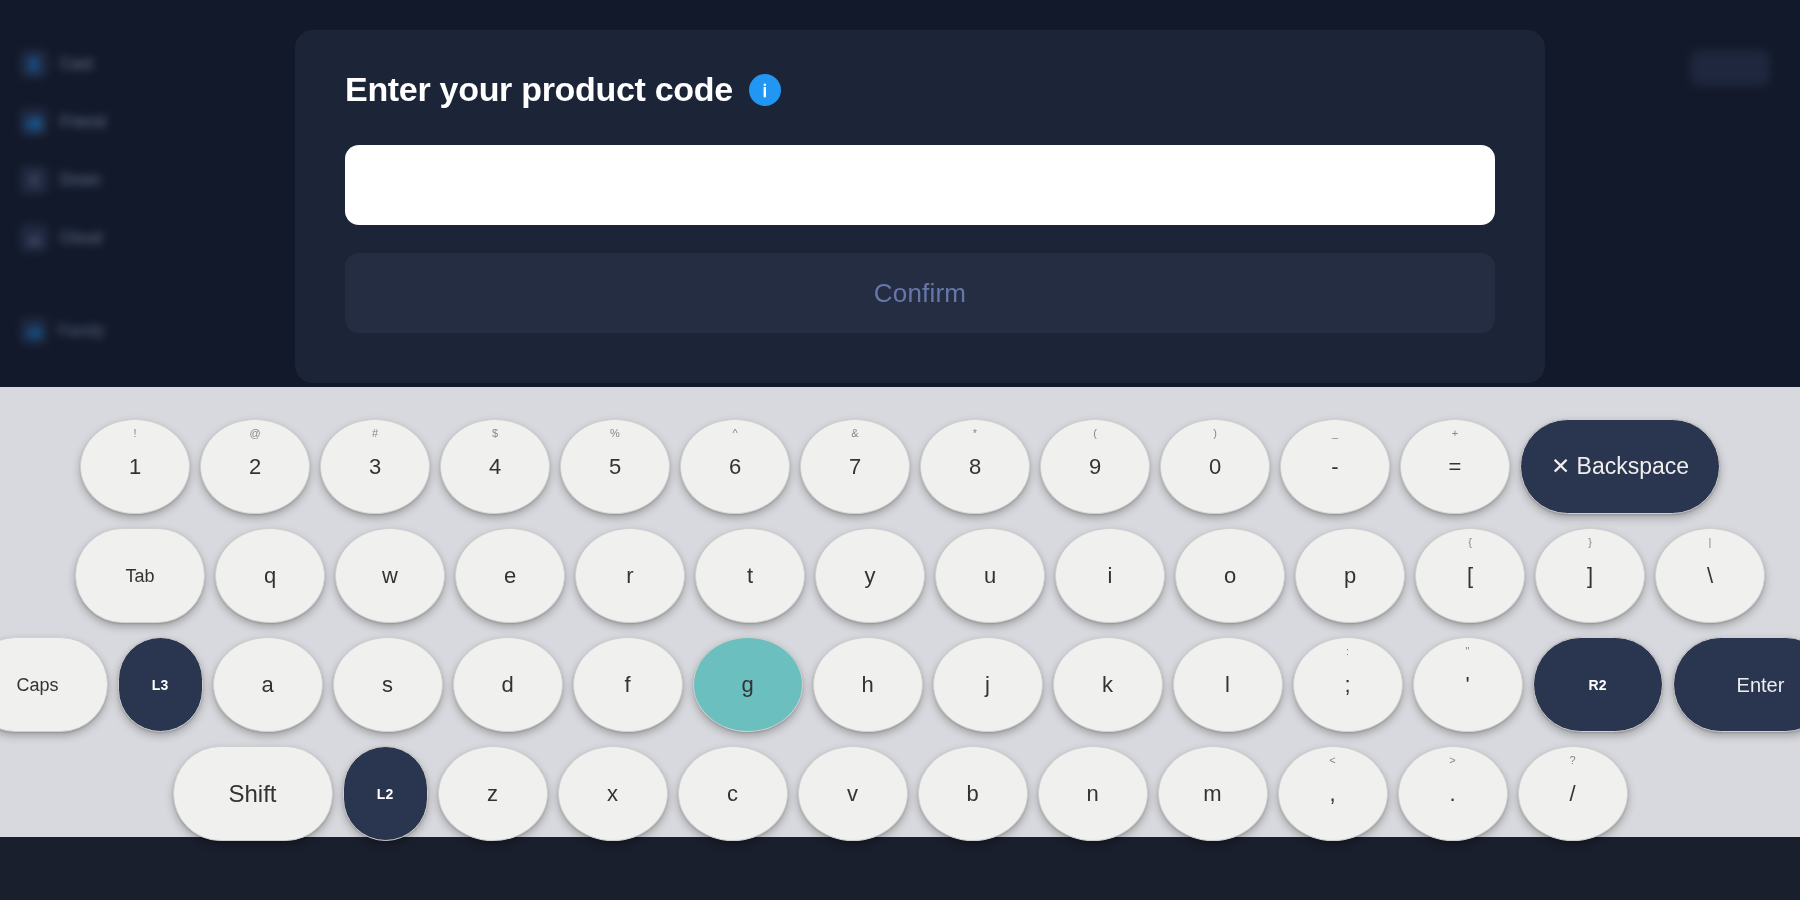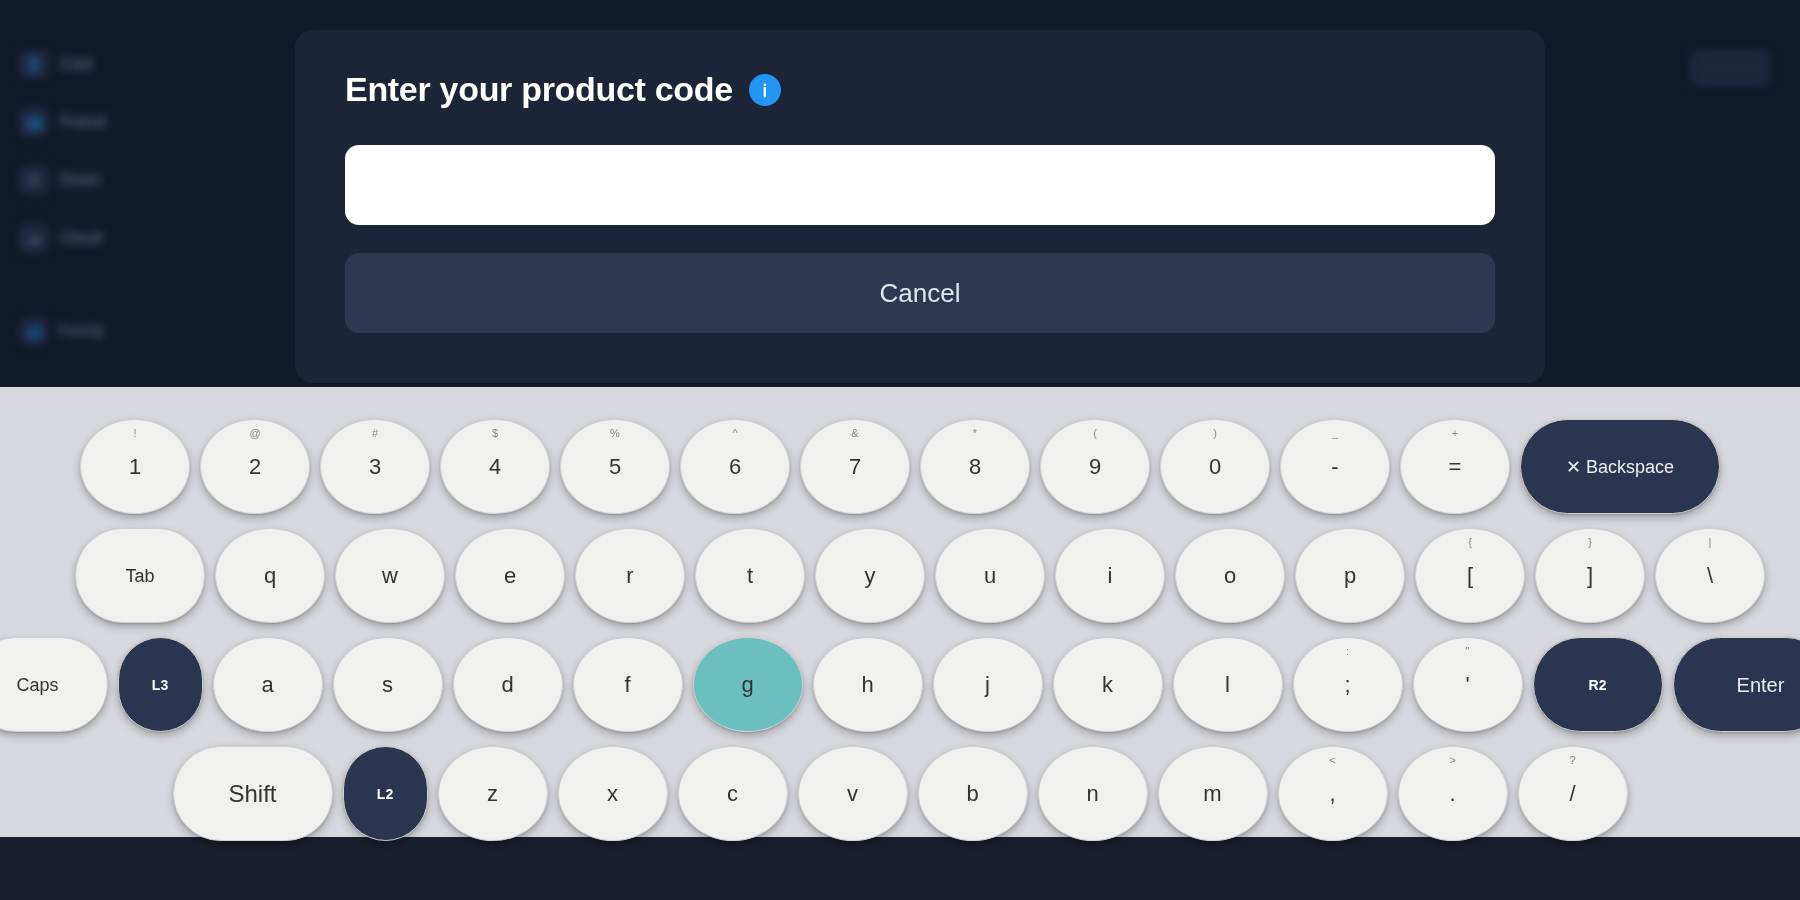--- a/index.html
+++ b/index.html
@@ -273,21 +273,21 @@
       height: 95px;
       border-radius: 50px;
       background: #2a3550;
       color: white;
     }
     .key-highlighted {
       background: #6bbfbe !important;
     }
     .key-dark-label {
       color: #eee;
-      font-size: 18px;
+      font-size: 23px;
     }
     .key-badge {
       font-size: 14px;
       font-weight: 700;
       color: #fff;
     }
     .key-partial-right {
       margin-right: -40px;
     }
   </style>
@@ -317,21 +317,21 @@
 
   <div class="dialog-panel">
     <div class="dialog-title">
       <span class="dialog-title-text">Enter your product code</span>
       <div class="info-icon">ℹ</div>
     </div>
 
     <input class="product-code-input" type="text" placeholder="" style="">
 
     <div class="action-buttons">
-      <button class="btn-cancel">Cancel</button>
+      <button class="btn-confirm">Confirm</button>
     </div>
   </div>
 
   <div class="right-edge">
     <div class="edge-btn"></div>
   </div>
 
   <div class="below-dialog">
     <div class="below-dialog-item">
       <div class="sidebar-icon">👥</div>

